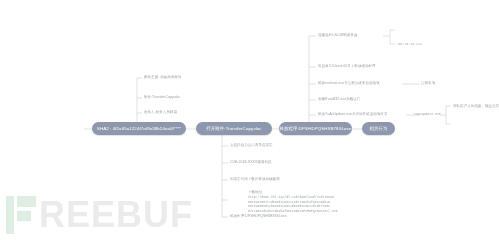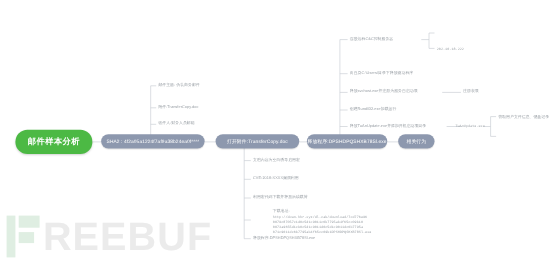--- a/index.html
+++ b/index.html
@@ -112,23 +112,20 @@
       <path d="M402,84 L419,84"></path>
 
       <path d="M406,115 L420,115"></path>
       <path d="M440,115 L446,115"></path>
       <path d="M446,106 L446,124"></path>
       <path d="M446,106 L451,106"></path>
       <path d="M446,124 L451,124"></path>
     </g>
   </svg>
 
-  <div class="pill root" style="left:14px;top:118px;width:70px;height:22px;">
-    <span>邮件样本分析</span>
-  </div>
 
   <div class="pill blue" style="left:92px;top:122px;width:94px;height:13px;">
     <span>SHA2 : 4f2a05a1224f7af9a38b24ea0f****</span>
   </div>
 
   <div class="pill blue" style="left:196px;top:122px;width:76px;height:13px;">
     <span>打开附件:TransferCopy.doc</span>
   </div>
 
   <div class="pill blue" style="left:279px;top:122px;width:73px;height:13px;">

